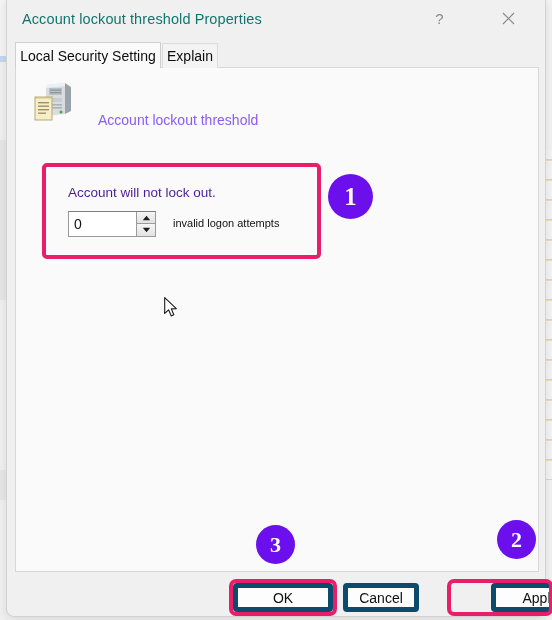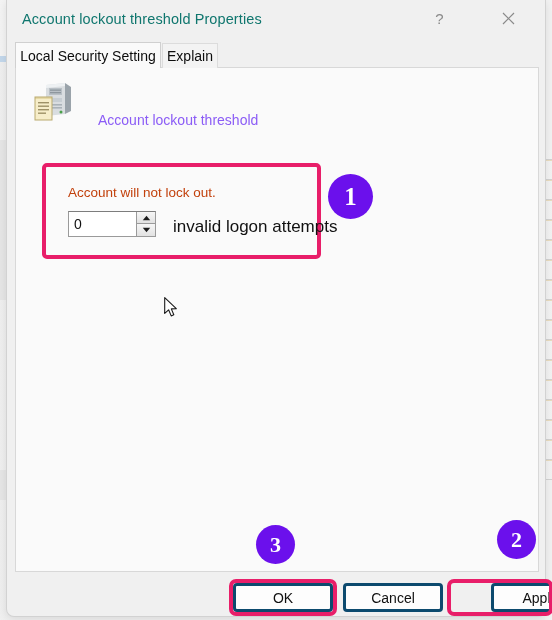--- a/index.html
+++ b/index.html
@@ -182,21 +182,21 @@
     left: 30px;
     top: 99px;
     width: 271px;
     height: 88px;
   }
   #lockout-status-label {
     position: absolute;
     left: 22px;
     top: 18px;
     font-size: 13.5px;
-    color: #c2410c;
+    color: #4c1d95;
     white-space: nowrap;
   }
   #threshold-spinner {
     position: absolute;
     left: 22px;
     top: 44px;
     width: 88px;
     height: 26px;
     box-sizing: border-box;
     border: 1px solid #9a9a9a;
@@ -235,21 +235,21 @@
     box-sizing: border-box;
     cursor: default;
   }
   #spinner-up { top: 0; border-bottom: 1px solid #9a9a9a; }
   #spinner-down { bottom: 0; }
   .spin-arrow { display: block; }
   #attempts-unit-label {
     position: absolute;
     left: 127px;
     top: 50px;
-    font-size: 17px;
+    font-size: 11px;
     color: #111;
     white-space: nowrap;
   }
 
   
   #mouse-cursor {
     position: absolute;
     left: 148px;
     top: 229px;
     width: 14px;
@@ -287,32 +287,32 @@
     font-size: 22px;
   }
 
   
   .dlg-button {
     position: absolute;
     top: 583px;
     height: 29px;
     box-sizing: border-box;
     background: #fdfdfd;
-    border: 3px solid #0c4a6e;
+    border: 5px solid #0c4a6e;
     border-radius: 4px;
     font-family: "Liberation Sans", sans-serif;
     font-size: 14px;
     color: #101010;
     display: flex;
     align-items: center;
     justify-content: center;
     cursor: default;
   }
   #ok-button { left: 226px; width: 100px; }
-  #cancel-button { left: 336px; width: 100px; }
+  #cancel-button { left: 336px; width: 76px; }
   #apply-button { left: 444px; width: 98px; margin-left: 40px; }
 
   .button-highlight {
     position: absolute;
     box-sizing: border-box;
     border: 4px solid #e81e69;
     border-radius: 7px;
     pointer-events: none;
     z-index: 20;
   }

